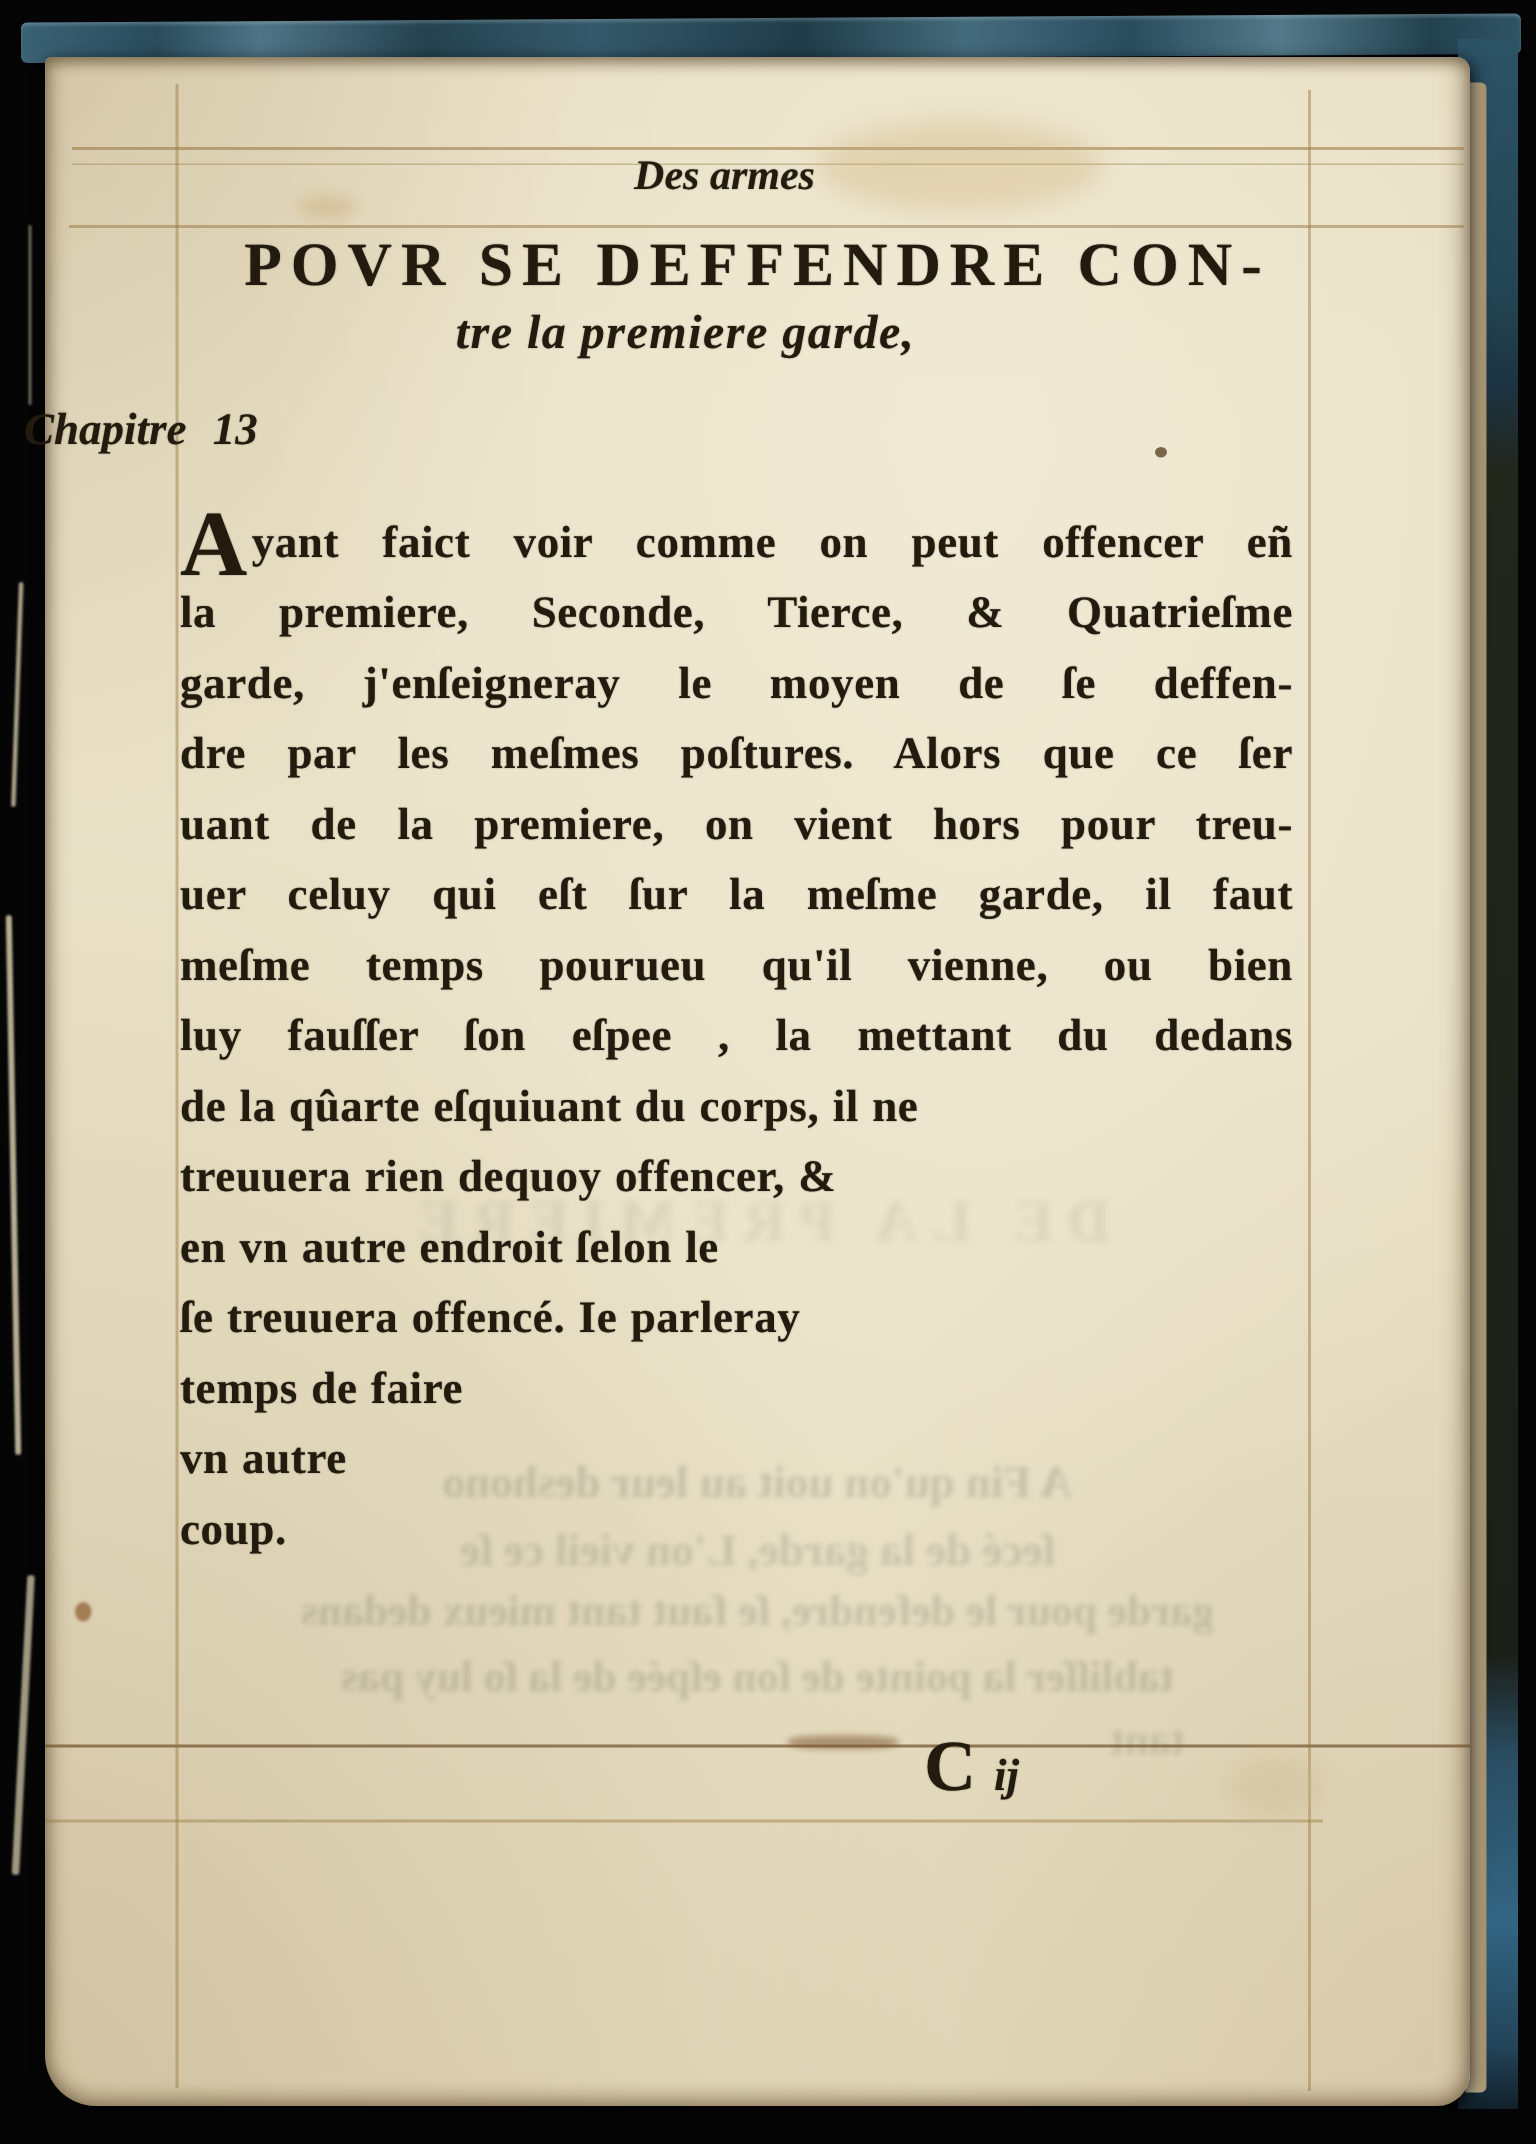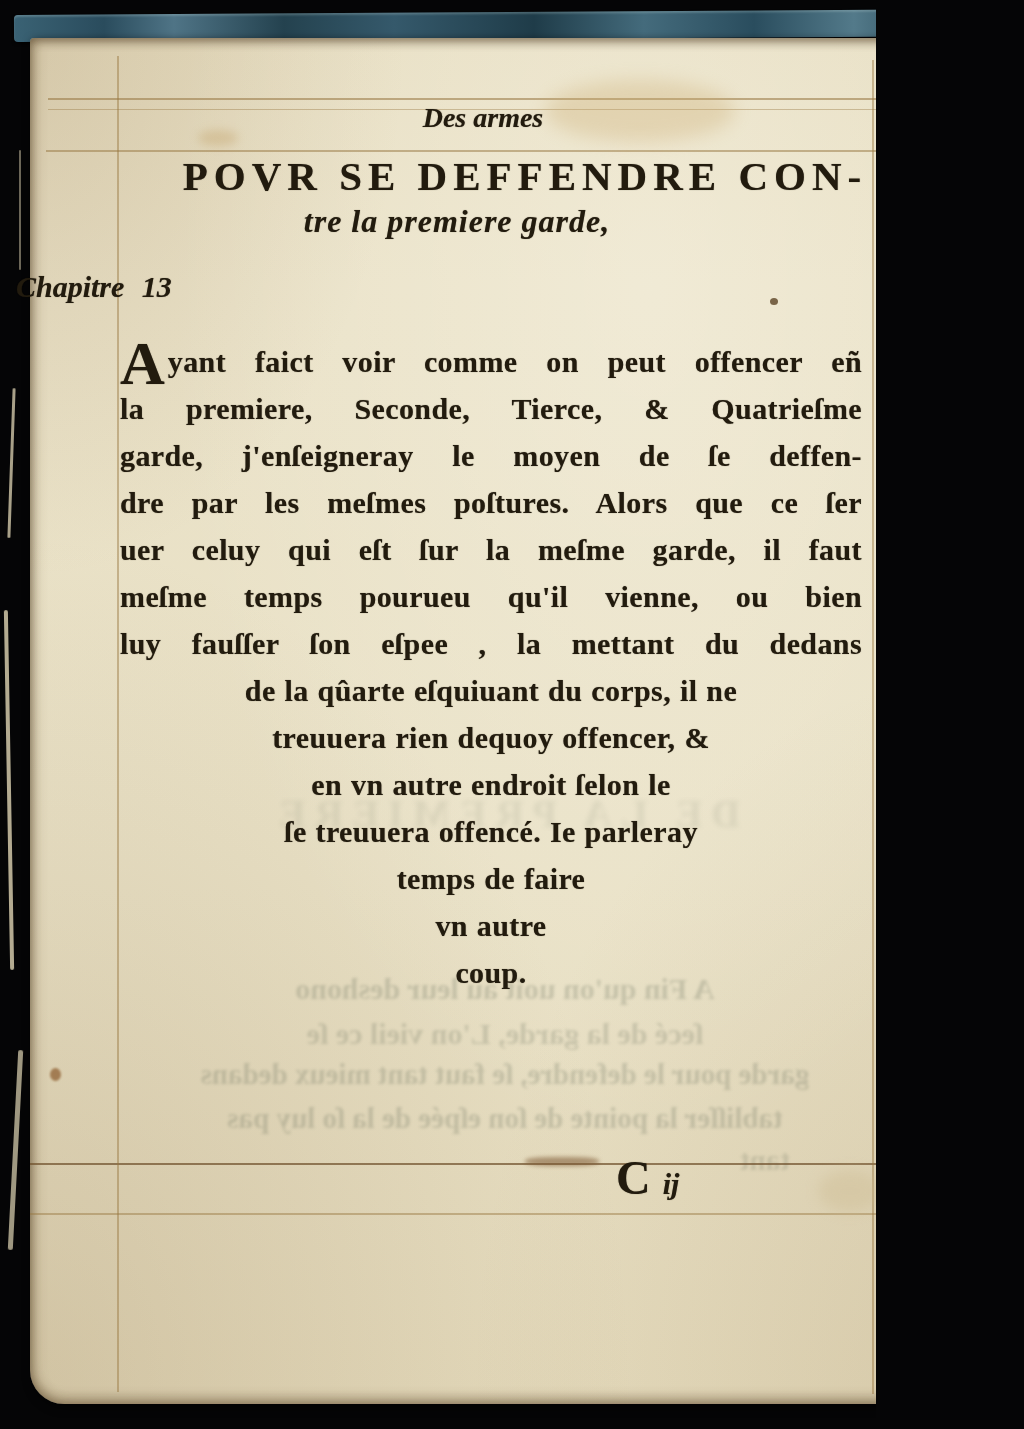--- a/index.html
+++ b/index.html
@@ -1,16 +1,16 @@
 <!DOCTYPE html>
 <html><head>
 <meta charset="utf-8">
 <style>
   html,body{margin:0;padding:0;background:#050506;}
-  .stage{position:relative;width:876px;height:1429px;overflow:hidden;
+  .stage{position:relative;width:1024px;height:1429px;overflow:hidden;
          background:#050506;font-family:"Liberation Serif","DejaVu Serif",serif;}
 
   
   .cloth-top{position:absolute;left:14px;top:12px;width:1000px;height:27px;
     border-radius:4px;transform:rotate(-0.35deg);
     background:linear-gradient(90deg,#3a6274 0%,#2a4c5d 9%,#4f7486 16%,#24424f 27%,
       #35596b 38%,#1f3c49 52%,#446b7c 63%,#2a4d5e 74%,#537a8a 84%,#22414e 94%,#305465 100%);
     box-shadow:0 2px 3px rgba(0,0,0,.6), inset 0 2px 2px rgba(190,215,215,.25);}
   .cloth-right{position:absolute;left:972px;top:26px;width:40px;height:1380px;
     background:linear-gradient(180deg,#2c5265 0%,#234654 12%,#1d3240 17%,
@@ -64,32 +64,32 @@
   .g2{top:979px;font-size:30px;opacity:.20;}
   .g3{top:1020px;font-size:29px;opacity:.22;}
   .g4{top:1064px;font-size:29px;opacity:.22;}
   .g5{top:1106px;font-size:29px;text-align:left;padding-left:120px;opacity:.18;}
 
   
   .ink{color:#221b0e;text-shadow:0 0 1px rgba(34,27,14,.55);}
   .running-header{position:absolute;top:64px;left:0;width:100%;text-align:center;
     font-style:italic;font-weight:bold;font-size:28px;transform:translateX(-22px);}
   .title1{position:absolute;top:114px;left:0;width:100%;text-align:center;
-    font-weight:bold;font-size:41px;letter-spacing:6px;white-space:nowrap;padding-left:20px;}
+    font-weight:bold;font-size:41px;letter-spacing:6px;white-space:nowrap;}
   .title2{position:absolute;top:165px;left:0;width:100%;text-align:center;
     font-style:italic;font-weight:bold;font-size:32px;letter-spacing:1px;
     transform:translateX(-48px);}
   .chapter{position:absolute;top:232px;left:0;width:100%;text-align:left;
     font-style:italic;font-weight:bold;font-size:30px;transform:translateX(-14px);
     word-spacing:10px;}
   .body{position:absolute;left:90px;top:300px;width:742px;font-size:30px;
     font-weight:bold;letter-spacing:.4px;word-spacing:1px;}
   .bodyline{height:47px;line-height:47px;white-space:nowrap;}
   .jline{text-align:justify;text-align-last:justify;white-space:normal;}
-  .cline{text-align:center;}
+  .cline{text-align:left;}
   .dropcap{font-size:62px;line-height:0;vertical-align:-12px;letter-spacing:3px;}
   .signature{position:absolute;left:586px;top:1112px;}
   .sig-letter{font-size:48px;font-weight:bold;}
   .sig-numeral{font-size:30px;font-style:italic;font-weight:bold;margin-left:12px;}
 </style>
 </head>
 <body>
 
 <div class="stage">
 
@@ -129,20 +129,21 @@
     <div class="ink running-header">Des armes</div>
     <div class="ink title1">POVR SE DEFFENDRE CON-</div>
     <div class="ink title2">tre la premiere garde,</div>
     <div class="ink chapter">Chapitre 13</div>
 
     <div class="ink body">
       <div class="bodyline jline"><span class="dropcap">A</span><span>yant faict voir comme on peut offencer eñ</span></div>
       <div class="bodyline jline">la premiere, Seconde, Tierce, &amp; Quatrieſme</div>
       <div class="bodyline jline">garde, j'enſeigneray le moyen de ſe deffen-</div>
       <div class="bodyline jline">dre par les meſmes poſtures. Alors que ce ſer</div>
+      <div class="bodyline jline">uant de la premiere, on vient hors pour treu-</div>
       <div class="bodyline jline">uer celuy qui eſt ſur la meſme garde, il faut</div>
       <div class="bodyline jline">meſme temps pourueu qu'il vienne, ou bien</div>
       <div class="bodyline jline">luy fauſſer ſon eſpee , la mettant du dedans</div>
       <div class="bodyline cline">de la qûarte eſquiuant du corps, il ne</div>
       <div class="bodyline cline">treuuera rien dequoy offencer, &amp;</div>
       <div class="bodyline cline">en vn autre endroit ſelon le</div>
       <div class="bodyline cline">ſe treuuera offencé. Ie parleray</div>
       <div class="bodyline cline">temps de faire</div>
       <div class="bodyline cline">vn autre</div>
       <div class="bodyline cline">coup.</div>

